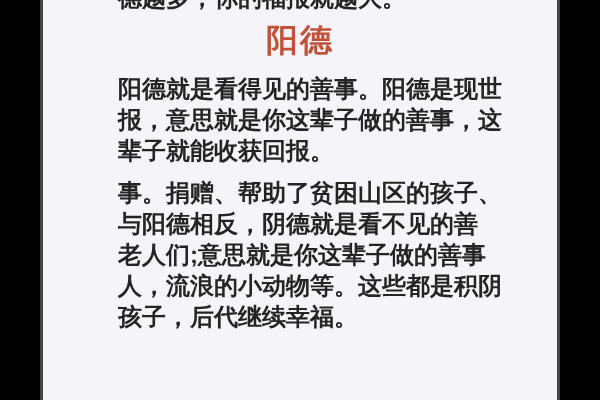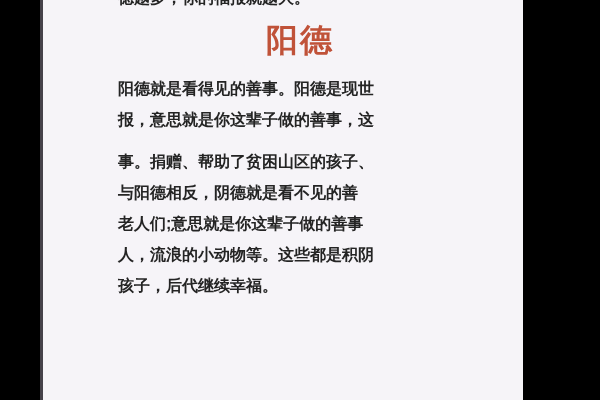--- a/index.html
+++ b/index.html
@@ -2,21 +2,21 @@
 <html lang="zh" style="--letterbox: #000000; --panel-bg: #f6f4f8; --edge-line: #46424a; --heading: #c05239; --body-text: #242424;"><head>
 <meta charset="utf-8">
 <style>
   html, body {
     margin: 0;
     padding: 0;
     background: #000;
   }
   .stage {
     position: relative;
-    width: 523px;
+    width: 600px;
     height: 400px;
     background: var(--letterbox, #000000);
     overflow: hidden;
     font-family: "Liberation Sans", "DejaVu Sans", sans-serif;
   }
   .panel {
     position: absolute;
     left: 40px;
     top: 0;
     width: 520px;
@@ -25,21 +25,21 @@
     border-left: 3px solid var(--edge-line, #46424a);
     border-right: 3px solid var(--edge-line, #46424a);
     box-sizing: border-box;
     overflow: hidden;
   }
   .column {
     padding-left: 75px;  
     padding-right: 40px;
   }
   .body-line {
-    font-size: 16px;
+    font-size: 24px;
     line-height: 31px;
     font-weight: 700;
     color: var(--body-text, #242424);
     white-space: nowrap;
     letter-spacing: 0;
   }
   .clipped-top {
     margin-top: -17px;       
     line-height: 30px;
   }
@@ -68,20 +68,21 @@
 
     <div class="column">
       <div class="body-line clipped-top">德越多，你的福报就越大。</div>
     </div>
 
     <h1 class="section-heading heading-yang">阳德</h1>
 
     <div class="column para para-1">
       <div class="body-line">阳德就是看得见的善事。阳德是现世</div>
       <div class="body-line">报，意思就是你这辈子做的善事，这</div>
+      <div class="body-line">辈子就能收获回报。</div>
     </div>
 
 
     <div class="column para para-2">
       <div class="body-line">事。捐赠、帮助了贫困山区的孩子、</div>
       <div class="body-line">与阳德相反，阴德就是看不见的善</div>
       <div class="body-line">老人们;意思就是你这辈子做的善事</div>
       <div class="body-line">人，流浪的小动物等。这些都是积阴</div>
       <div class="body-line">孩子，后代继续幸福。</div>
     </div>

